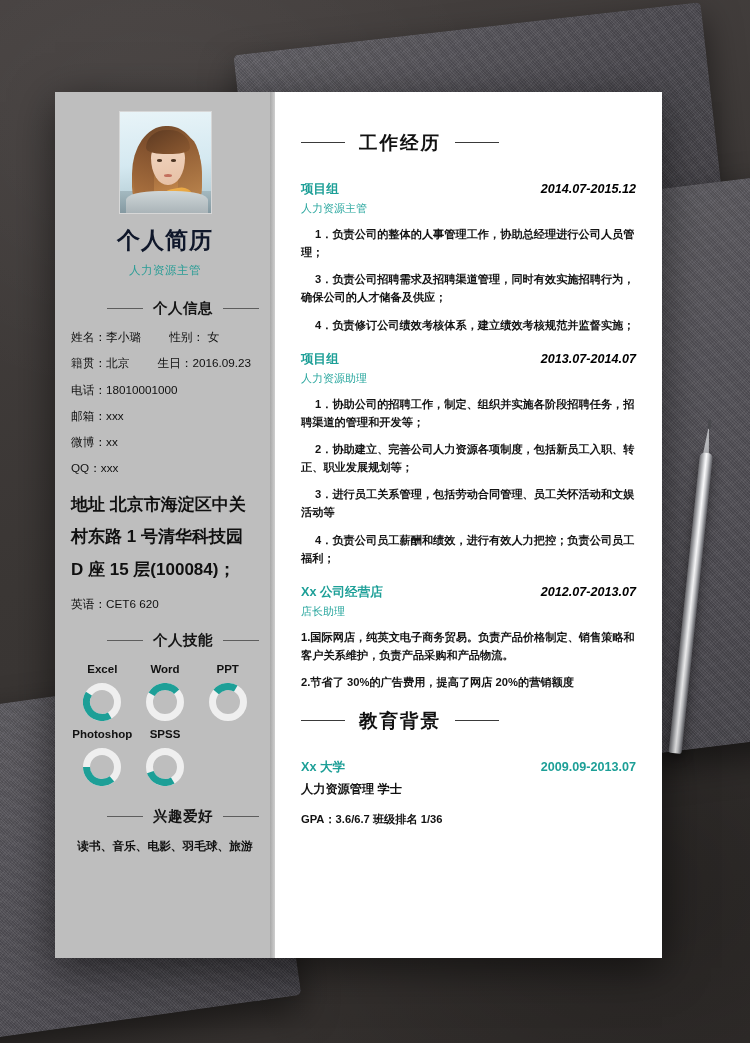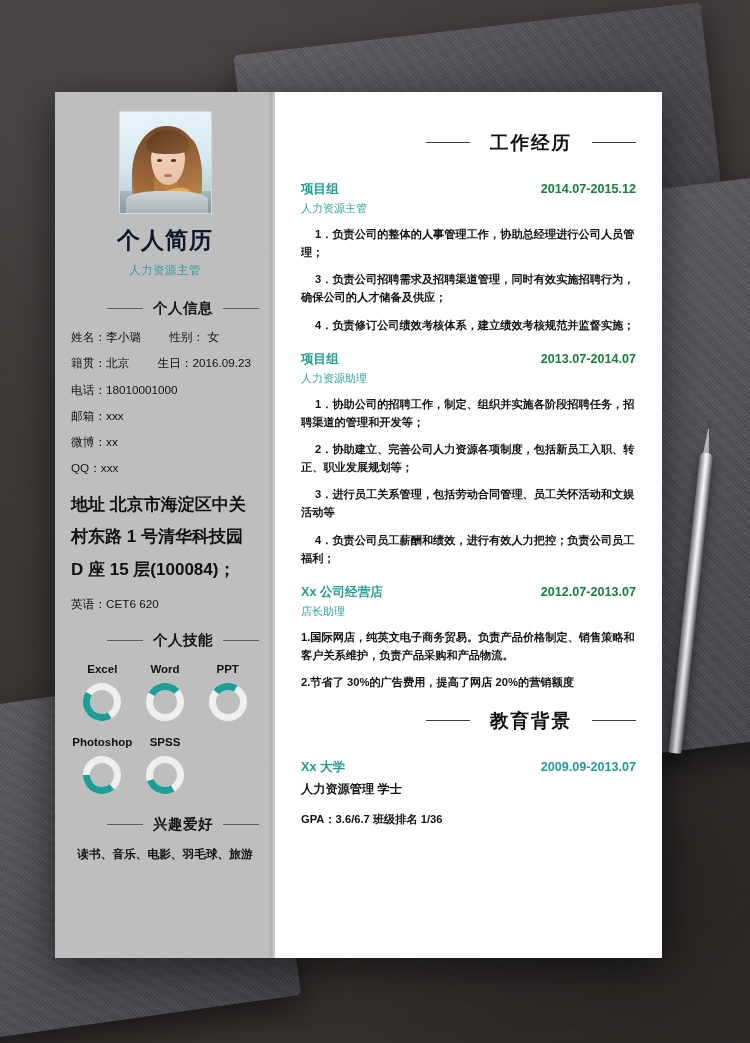--- a/index.html
+++ b/index.html
@@ -202,21 +202,21 @@
     font-weight: 700;
     color: #101010;
     line-height: 1.92;
     margin-bottom: 11px;
   }
 
   
   #skills-grid {
     display: grid;
     grid-template-columns: repeat(3, 1fr);
-    row-gap: 15px;
+    row-gap: 7px;
     margin-top: 2px;
   }
   .skill {
     display: flex;
     flex-direction: column;
     align-items: center;
   }
   .skill-label {
     font-size: 11.5px;
     font-weight: 700;
@@ -236,22 +236,22 @@
 
   
   #main {
     flex: 1;
     background: #fff;
     padding: 38px 26px 0 26px;
   }
   .main-heading {
     display: flex;
     align-items: center;
-    justify-content: flex-end;
-    gap: 20px;
+    justify-content: flex-start;
+    gap: 14px;
     margin-bottom: 26px;
   }
   .main-heading .rule {
     width: 44px; height: 0;
     border-top: 1.6px solid #3a3a3a;
   }
   .main-heading .htext {
     font-size: 18.5px;
     font-weight: 700;
     color: #111;
@@ -266,21 +266,22 @@
     align-items: baseline;
   }
   .job-org {
     font-size: 12.6px;
     font-weight: 700;
     color: #1d9f97;
   }
   .job-date {
     font-size: 12.6px;
     font-weight: 700;
-    color: #15803d;
+    color: #000000;
+    font-style: italic;
   }
   .job-role {
     font-size: 11px;
     color: #2aa79f;
     margin-top: 3px;
     margin-bottom: 9px;
   }
   .bullet {
     font-size: 11.2px;
     font-weight: 700;

